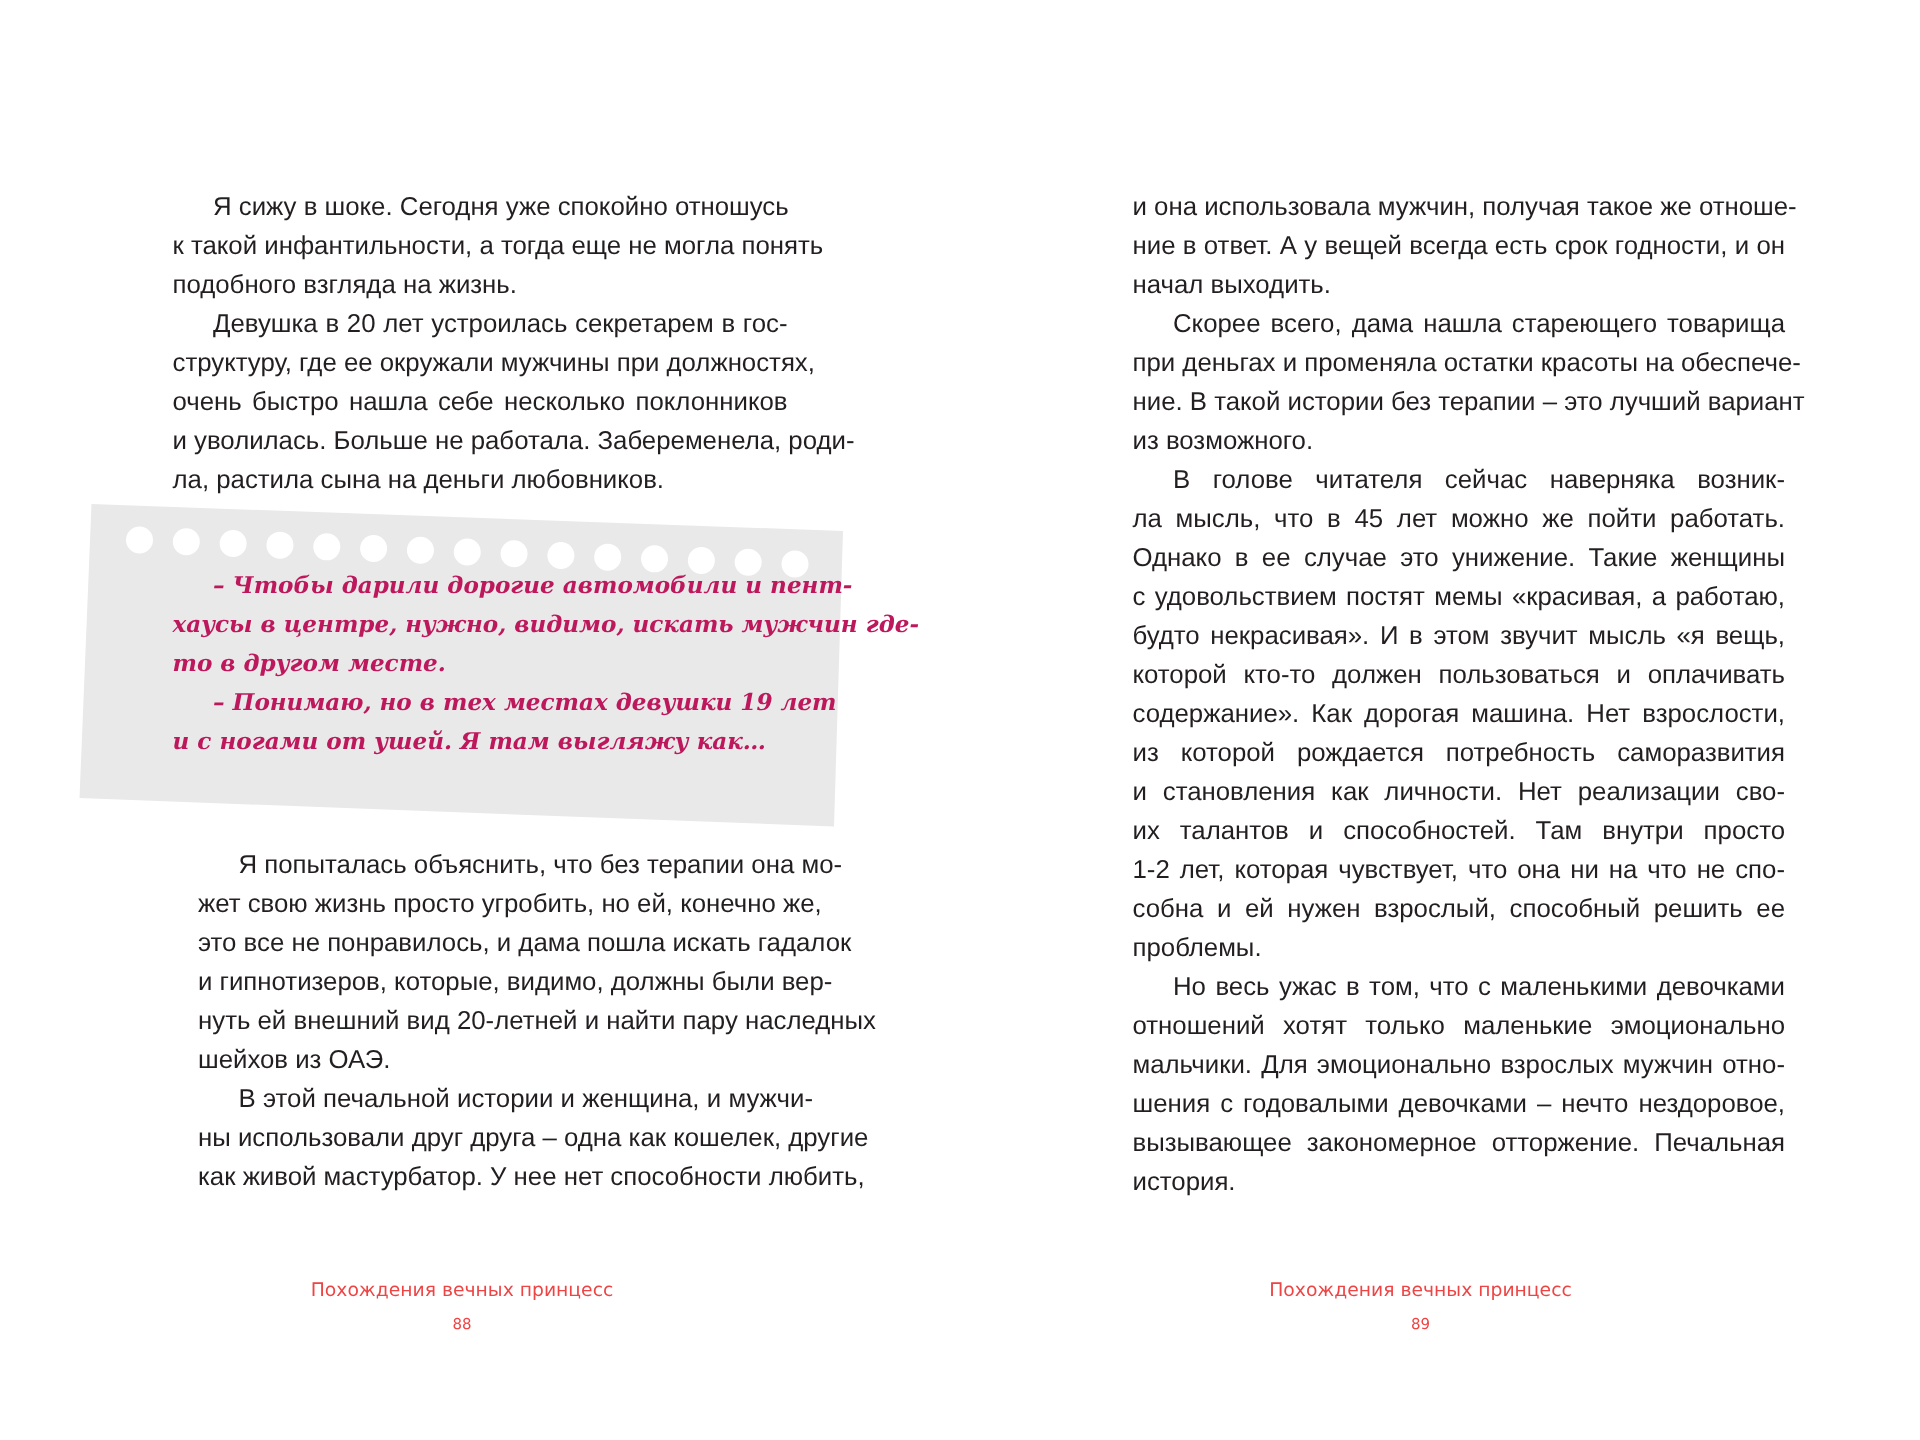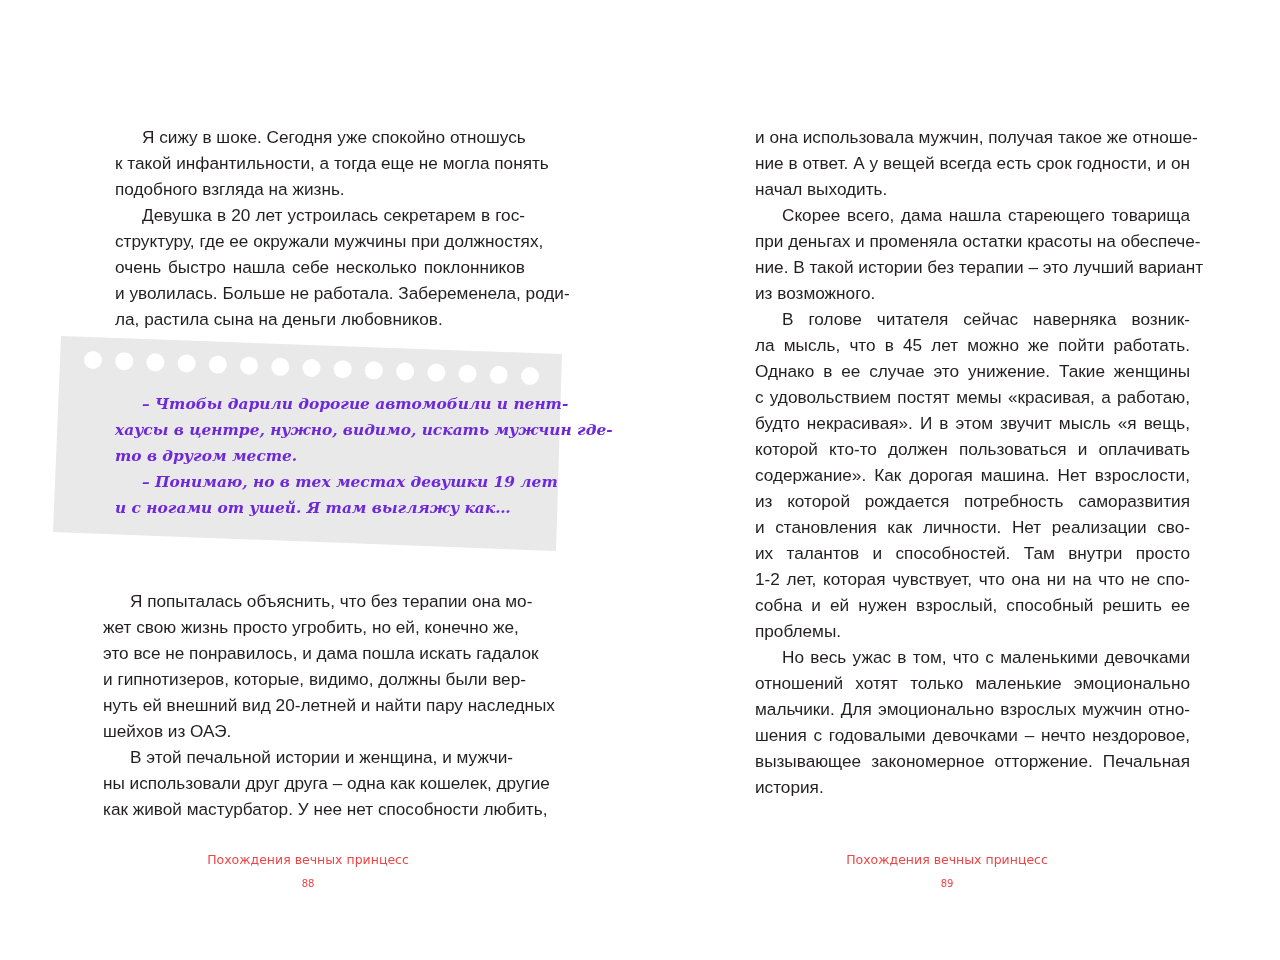--- a/index.html
+++ b/index.html
@@ -9,28 +9,28 @@
   #page-left { left: 0; width: 640px; }
   #page-right { left: 640px; width: 640px; }
 
   .text-block { position: absolute; font-family: Liberation Sans, sans-serif;
                 font-size: 17.2px; line-height: 26px; color: #231f20; }
   .line { display: block; white-space: nowrap; height: 26px; text-align: justify; text-align-last: justify; }
   .line.last { text-align-last: left; }
   .line.indent { padding-left: 27px; }
 
   #left-top { left: 115px; top: 124px; width: 410px; }
-  #left-bottom { left: 103px; top: 563px; width: 410px; margin-top: 25px; }
+  #left-bottom { left: 132px; top: 563px; width: 410px; }
   #right-body { left: 115px; top: 124px; width: 435px; }
 
   .note-wrap { position: absolute; left: 0; top: 0; width: 640px; height: 600px; }
   .note-svg { position: absolute; left: 0; top: 0; }
-  .note-text { position: absolute; left: 115px; top: 391px; width: 410px;
+  .note-text { position: absolute; left: 115px; top: 377px; width: 410px;
                font-family: "DejaVu Serif", "Liberation Serif", serif; font-style: italic; font-weight: bold;
-               font-size: 15.4px; line-height: 26px; color: #6d28d9; }
+               font-size: 15.4px; line-height: 26px; color: #be185d; }
 
   .footer { position: absolute; left: 0; width: 640px; text-align: center;
             font-family: "DejaVu Sans", "Liberation Sans", sans-serif; color: #ef4444; }
   .running-title { top: 852px; font-size: 12.5px; }
   .folio { top: 878px; font-size: 10px; }
   #page-left .footer { left: 0; width: 616px; }
   #page-right .footer { left: 0; width: 614px; }
 </style>
 </head>
 <body>

